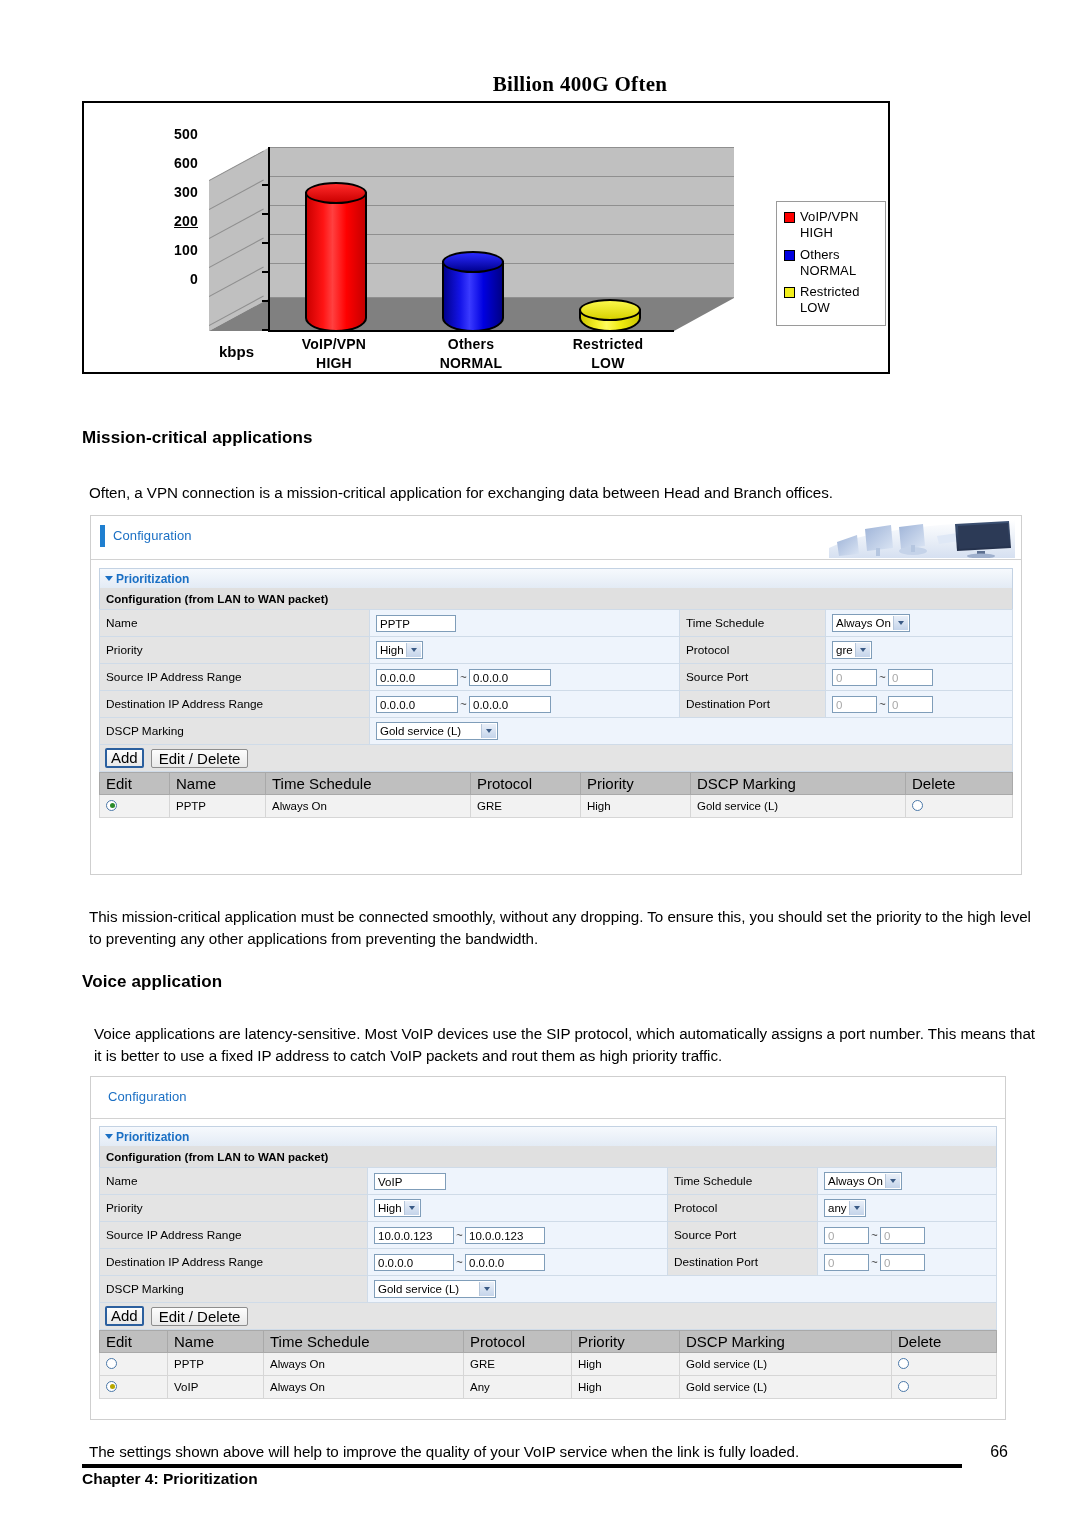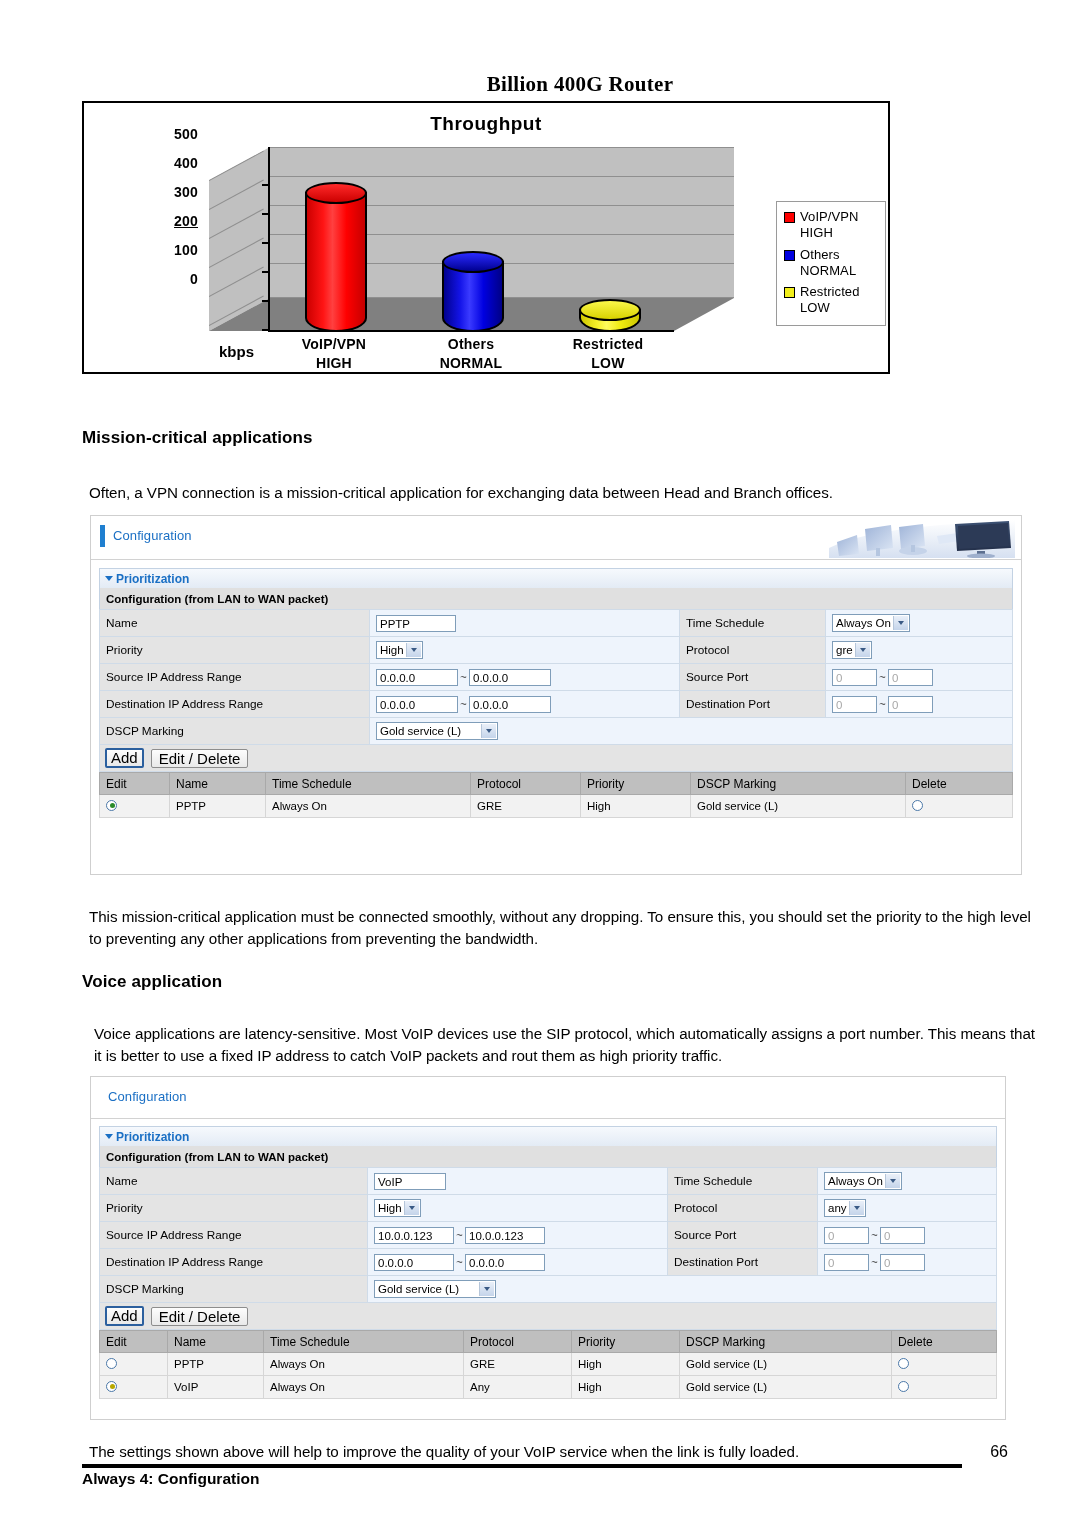--- a/index.html
+++ b/index.html
@@ -187,21 +187,21 @@
   .btn{
     background:linear-gradient(#fdfdfd,#e9e9e9);
     border:1px solid #8d8d8d; border-radius:2px;
     font-size:15px; height:19px; line-height:17px; padding:0 7px; color:#000;
   }
   .btn.primary{ border:2px solid #2b5f9e; padding:0 4px; height:20px; line-height:16px;}
 
   table.list{ border-collapse:collapse; width:100%; table-layout:fixed; }
   table.list th{
     background:#bfbfbf; border:1px solid #a9a9a9;
-    font-size:12px; font-weight:normal; text-align:left;
+    font-size:15px; font-weight:normal; text-align:left;
     height:22px; padding:0 6px;
   }
   table.list td{
     background:#f2f2f2; border:1px solid #d6d6d6;
     font-size:11.5px; height:23px; padding:0 6px;
   }
   .radio{
     display:inline-block; width:11px; height:11px; border-radius:50%;
     border:1px solid #4b78a8; background:#fff; position:relative;
   }
@@ -221,32 +221,31 @@
   .foot-page{
     position:absolute; right:72px; top:1443px; font-size:16px; font-weight:normal;
   }
   .foot-chap{
     position:absolute; left:82px; top:1470px; font-size:15.5px; font-weight:bold;
   }
 </style>
 </head>
 <body>
 
-<div class="doc-title">Billion 400G Router</div>
+<div class="doc-title">Billion 400G Often</div>
 
 <div class="chart-frame">
-  <div class="chart-title">Throughput</div>
 
   <div class="ylabel">kbps</div>
 
   <div class="ytick" style="left:70px; top:168px;">0</div>
   <div class="ytick" style="left:70px; top:139px;">100</div>
   <div class="ytick" style="left:70px; top:110px;text-decoration:underline;">200</div>
   <div class="ytick" style="left:70px; top:81px;">300</div>
-  <div class="ytick" style="left:70px; top:52px;">400</div>
+  <div class="ytick" style="left:70px; top:52px;">600</div>
   <div class="ytick" style="left:70px; top:23px;">500</div>
 
   <div class="plot">
 
     <div class="sidewall">
       <div class="sidegrid" style="left:0; top:33px;"></div>
       <div class="sidegrid" style="left:0; top:62px;"></div>
       <div class="sidegrid" style="left:0; top:91px;"></div>
       <div class="sidegrid" style="left:0; top:120px;"></div>
       <div class="sidegrid" style="left:0; top:149px;"></div>
@@ -617,13 +616,13 @@
       </tr>
     </tbody>
       </table>
   </div>
 </div>
 
 <p class="body" style="left:73px; top:1425px; width:944px;">The settings shown above will help to improve the quality of your VoIP service when the link is fully loaded.</p>
 
 <div class="foot-rule"></div>
 <div class="foot-page">66</div>
-<div class="foot-chap">Always 4: Configuration</div>
+<div class="foot-chap">Chapter 4: Prioritization</div>
 
 </body></html>

